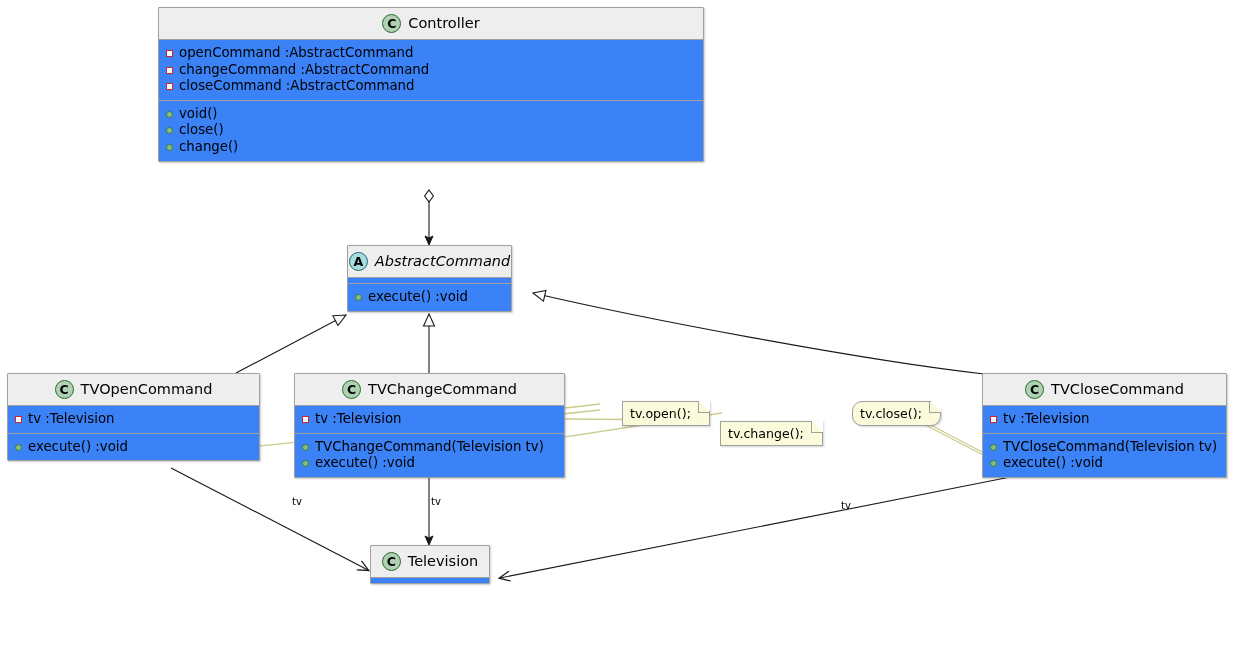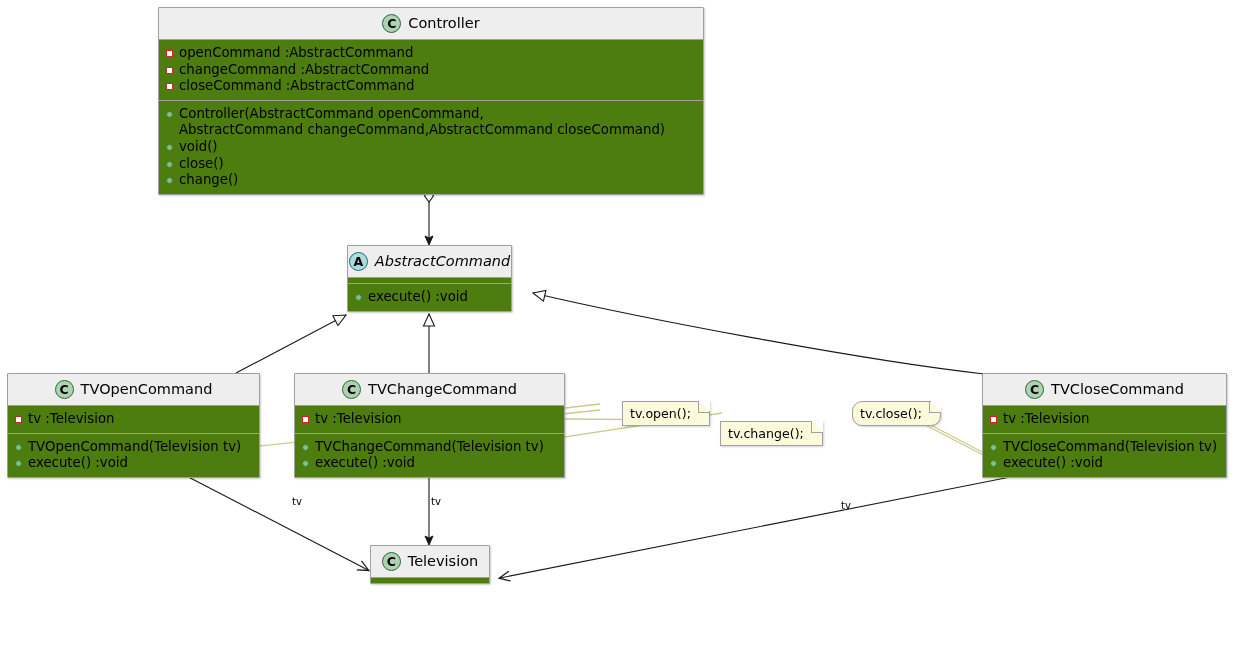--- a/index.html
+++ b/index.html
@@ -49,21 +49,21 @@
   .cls-title {
     font-size: 14.5px;
     color: #000000;
     white-space: nowrap;
     line-height: 1;
   }
   .cls-title.abstract {
     font-style: italic;
   }
   .cls-section {
-    background: #4d7c0f;
+    background: #3b82f6;
     padding: 5px 6px 5px 7px;
   }
   .cls-section + .cls-section {
     border-top: 1px solid #A0A0A0;
   }
   .cls-section.empty {
     padding: 0;
     height: 5px;
   }
   .member {
@@ -247,25 +247,20 @@
         <span class="member-text">changeCommand :AbstractCommand</span>
       </div>
       <div class="member">
         <span class="vis vis-private"></span>
         <span class="member-text">closeCommand :AbstractCommand</span>
       </div>
     </div>
     <div class="cls-section">
       <div class="member">
         <span class="vis vis-public"></span>
-        <span class="member-text">Controller(AbstractCommand openCommand,
-AbstractCommand changeCommand,AbstractCommand closeCommand)</span>
-      </div>
-      <div class="member">
-        <span class="vis vis-public"></span>
         <span class="member-text">void()</span>
       </div>
       <div class="member">
         <span class="vis vis-public"></span>
         <span class="member-text">close()</span>
       </div>
       <div class="member">
         <span class="vis vis-public"></span>
         <span class="member-text">change()</span>
       </div>
@@ -291,24 +286,20 @@
       <span class="stereo stereo-class">C</span>
       <span class="cls-title">TVOpenCommand</span>
     </div>
     <div class="cls-section">
       <div class="member">
         <span class="vis vis-private"></span>
         <span class="member-text">tv :Television</span>
       </div>
     </div>
     <div class="cls-section">
-      <div class="member">
-        <span class="vis vis-public"></span>
-        <span class="member-text">TVOpenCommand(Television tv)</span>
-      </div>
       <div class="member">
         <span class="vis vis-public"></span>
         <span class="member-text">execute() :void</span>
       </div>
     </div>
   </div>
 
   <div class="uml-class" style="left:294px; top:373px; width:271px;">
     <div class="cls-header">
       <span class="stereo stereo-class">C</span>

